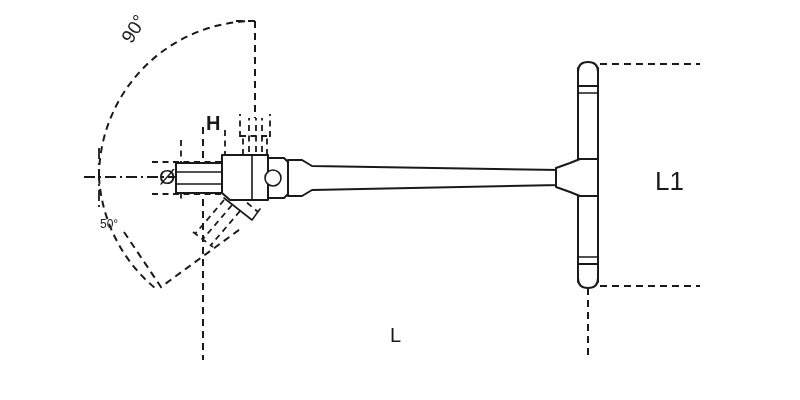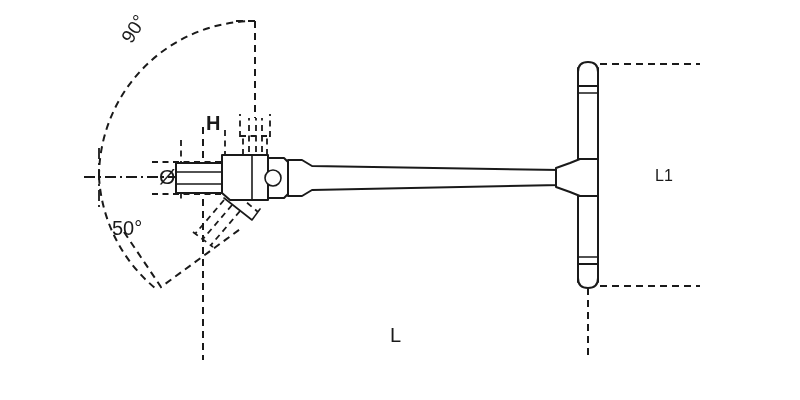--- a/index.html
+++ b/index.html
@@ -69,42 +69,42 @@
   }
   .lbl-90 {
     font-size: 19px;
     font-weight: 400;
     left: 118px;
     top: 36px;
     transform: rotate(-58deg);
     transform-origin: left top;
   }
   .lbl-50 {
-    font-size: 20px;
-    left: 112px;
+    font-size: 12px;
+    left: 100px;
     top: 218px;
   }
   .lbl-diam {
     font-size: 21px;
     left: 159px;
     top: 166px;
   }
   .lbl-h {
     font-size: 20px;
     font-weight: 600;
     left: 206px;
     top: 113px;
   }
   .lbl-l {
     font-size: 20px;
     left: 390px;
     top: 325px;
   }
   .lbl-l1 {
-    font-size: 16px;
+    font-size: 26px;
     left: 655px;
     top: 168px;
   }
 </style>
 </head>
 <body>
 
 <div id="stage">
 
   <svg class="drawing" viewBox="0 0 800 400">

